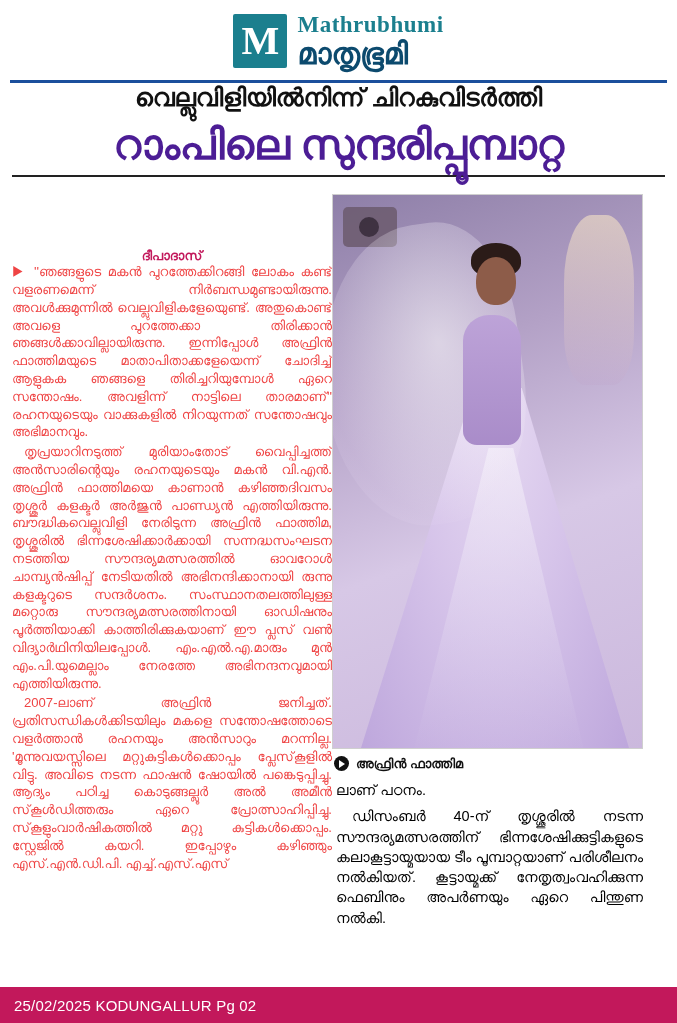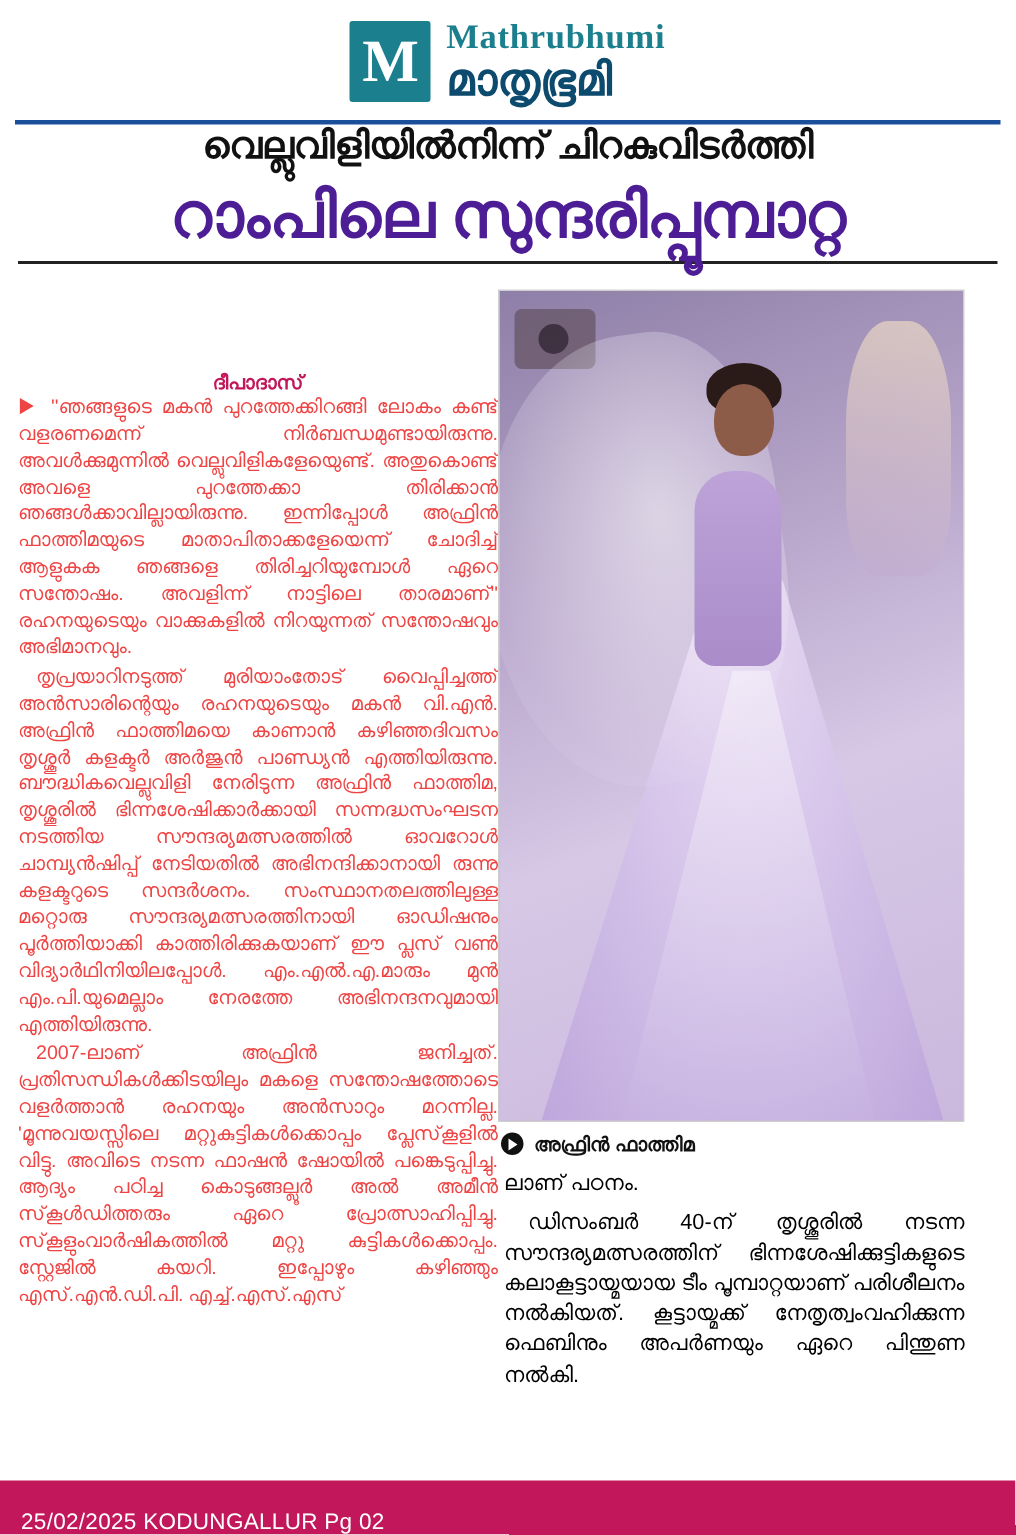--- a/index.html
+++ b/index.html
@@ -214,21 +214,21 @@
   .right-para.indent { text-indent: 16px; }
 
   
   .footer {
     position: absolute;
     left: 0; right: 0; bottom: 0;
     height: 36px;
     background: #c2185b;
     color: #ffffff;
     display: flex;
-    align-items: flex-end;
+    align-items: center;
     padding-left: 14px;
     font-size: 15px;
     letter-spacing: .2px;
   }
 </style>
 </head>
 <body>
 
 <div class="masthead">
   <div class="logo-mark">M</div>

